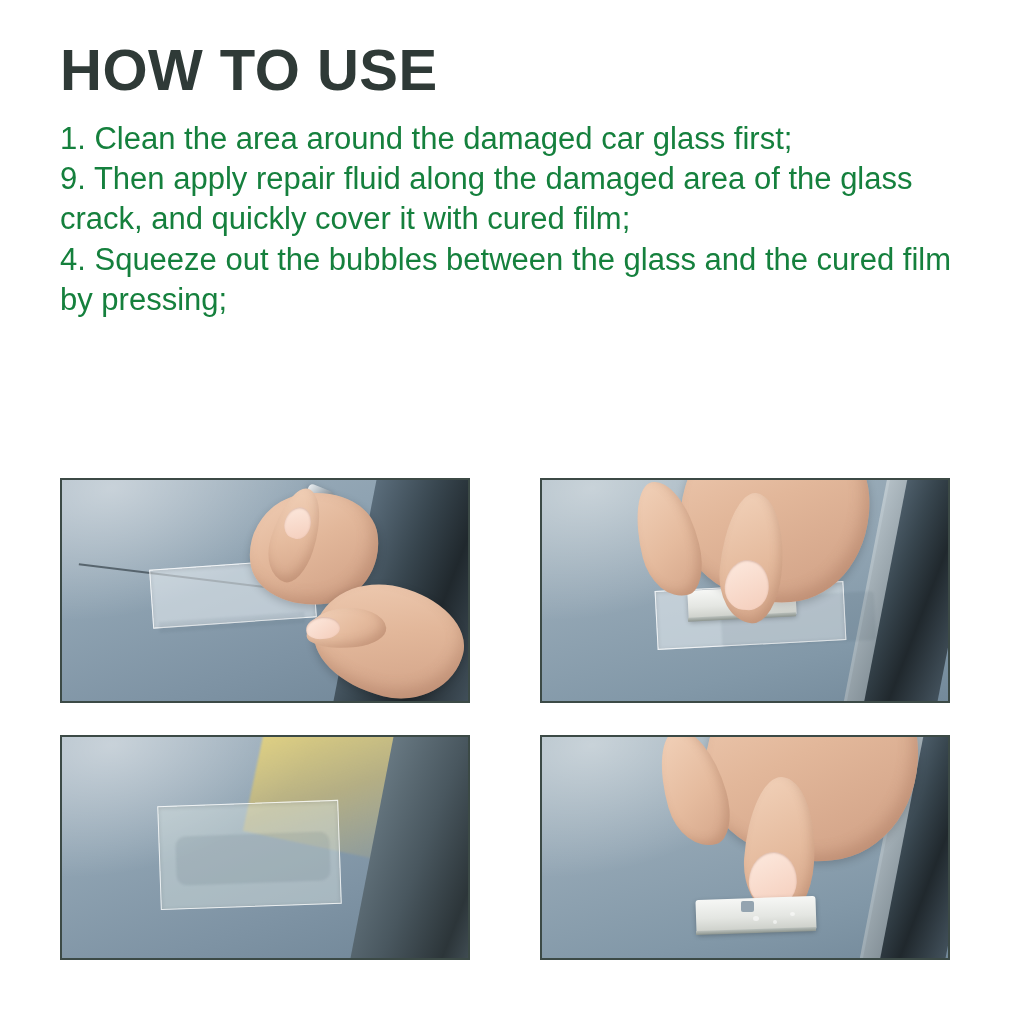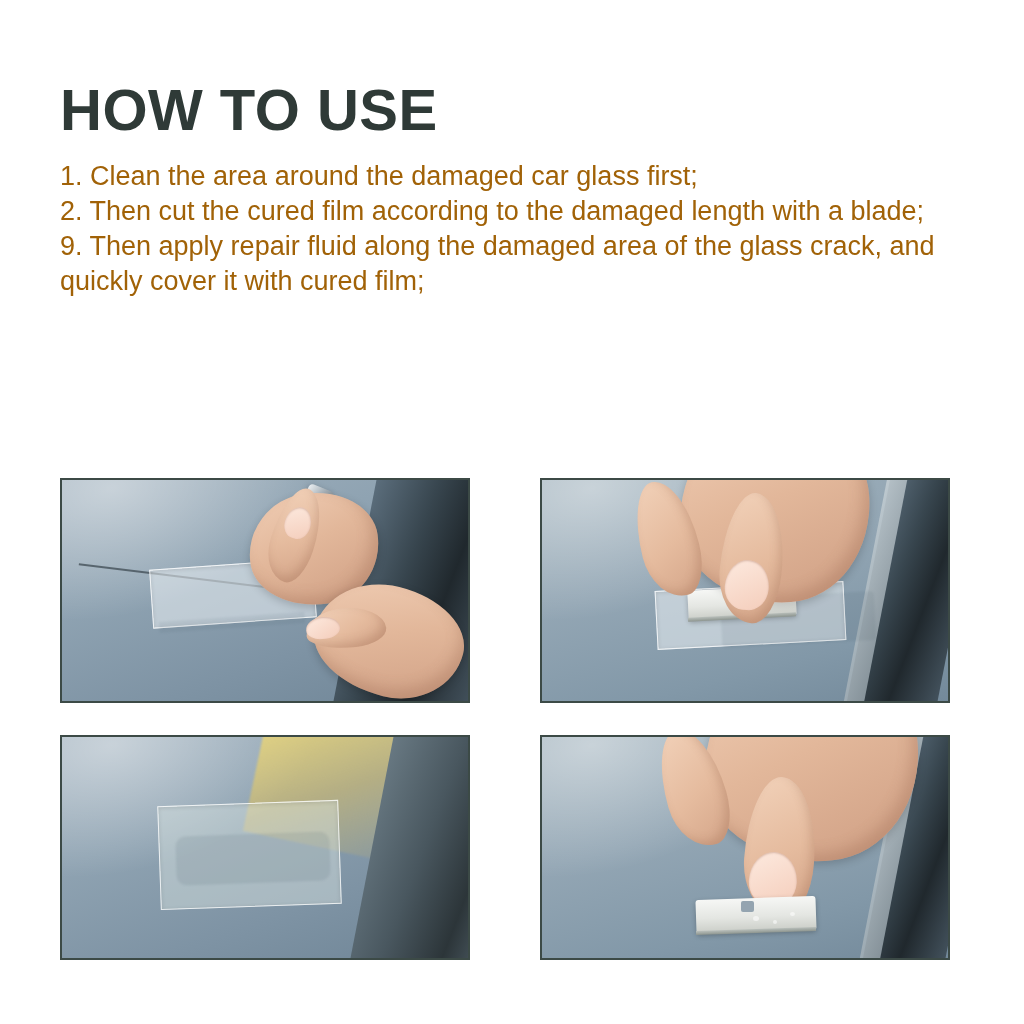--- a/index.html
+++ b/index.html
@@ -12,35 +12,35 @@
     height: 1024px;
     font-family: "Liberation Sans", sans-serif;
     color: #2b3230;
     overflow: hidden;
   }
   .page {
     position: relative;
     width: 1024px;
     height: 740px;
     box-sizing: border-box;
-    padding: 80px 60px 40px 60px;
+    padding: 40px 60px 40px 60px;
     background: #fff;
   }
   .title {
     font-size: 58px;
     font-weight: 700;
     letter-spacing: 0.5px;
     color: #2f3a37;
     margin: 0 0 18px 0;
     line-height: 1.05;
   }
   .steps {
-    font-size: 27px;
+    font-size: 31px;
     line-height: 1.30;
-    color: #a16207;
+    color: #15803d;
     font-weight: 400;
     margin: 0 0 12px 0;
     max-width: 900px;
   }
   .step {
     margin: 0;
     padding: 0;
   }
   .grid {
     position: absolute;
@@ -177,22 +177,22 @@
 </style>
 </head>
 <body>
 
 <div class="page">
 
   <h1 class="title">HOW TO USE</h1>
 
   <div class="steps">
     <p class="step">1. Clean the area around the damaged car glass first;</p>
-    <p class="step">2. Then cut the cured film according to the damaged length with a blade;</p>
     <p class="step">9. Then apply repair fluid along the damaged area of the glass crack, and quickly cover it with cured film;</p>
+    <p class="step">4. Squeeze out the bubbles between the glass and the cured film by pressing;</p>
   </div>
 
   <div class="grid">
 
     <div class="photo">
       <div class="glass"></div>
       <div class="sky-sheen"></div>
       <div class="pillar"></div>
       <div class="crack"></div>
       <div class="film" style="left:22%; top:38%; width:40%; height:26%; transform: rotate(-4deg);"></div>

